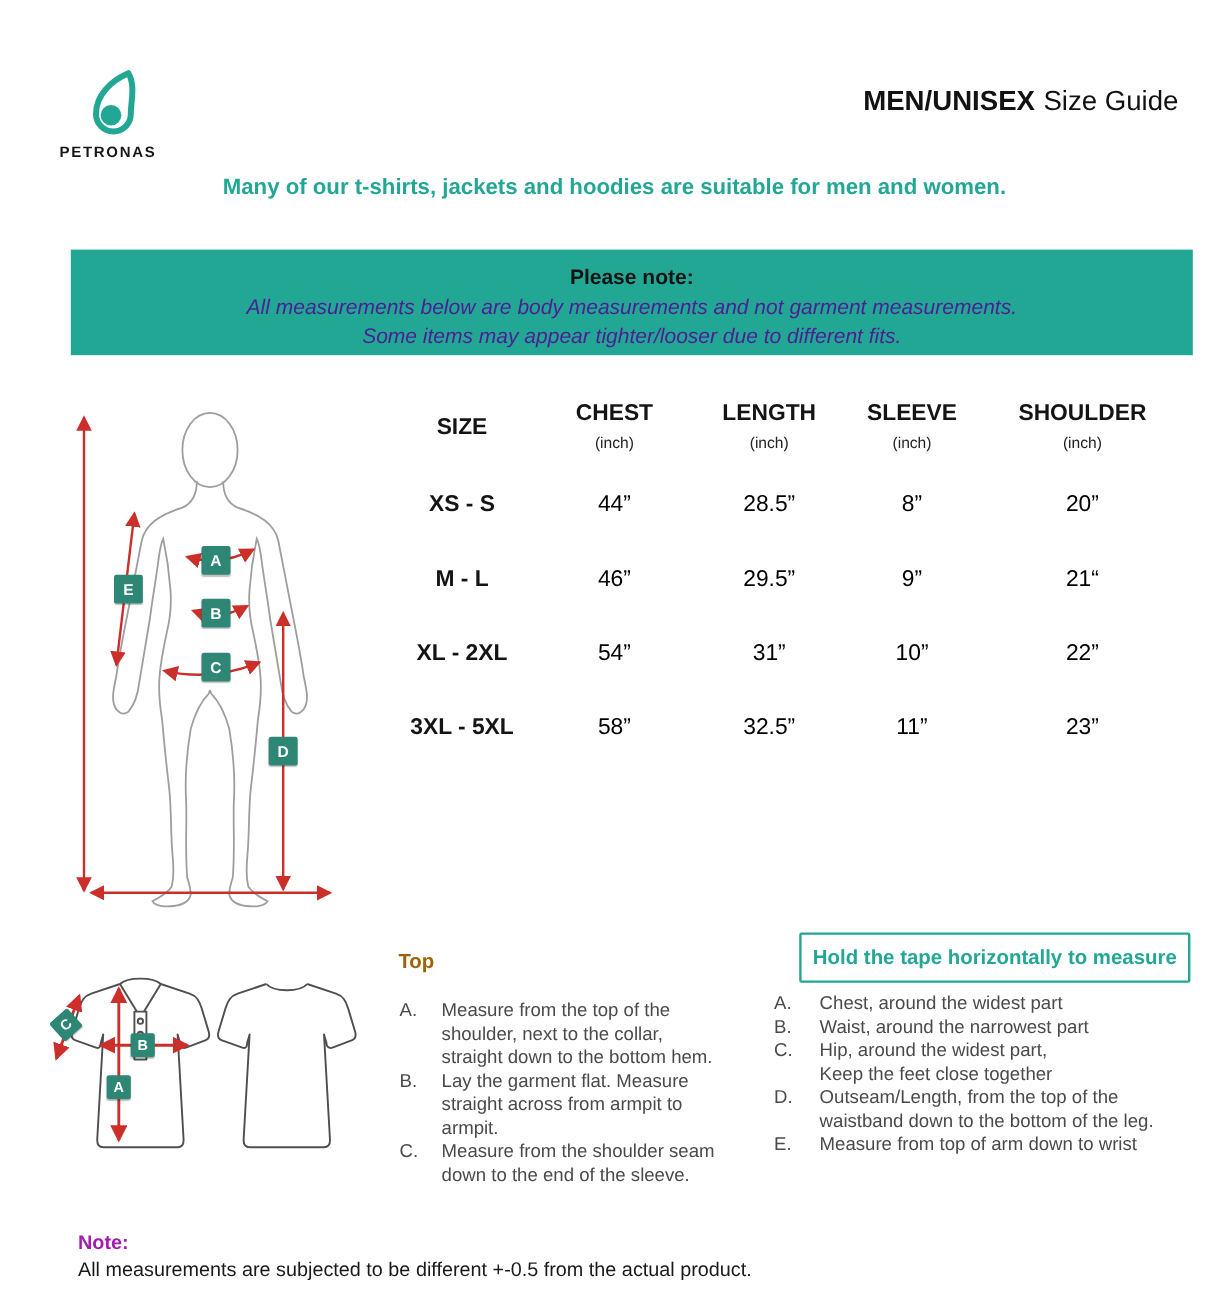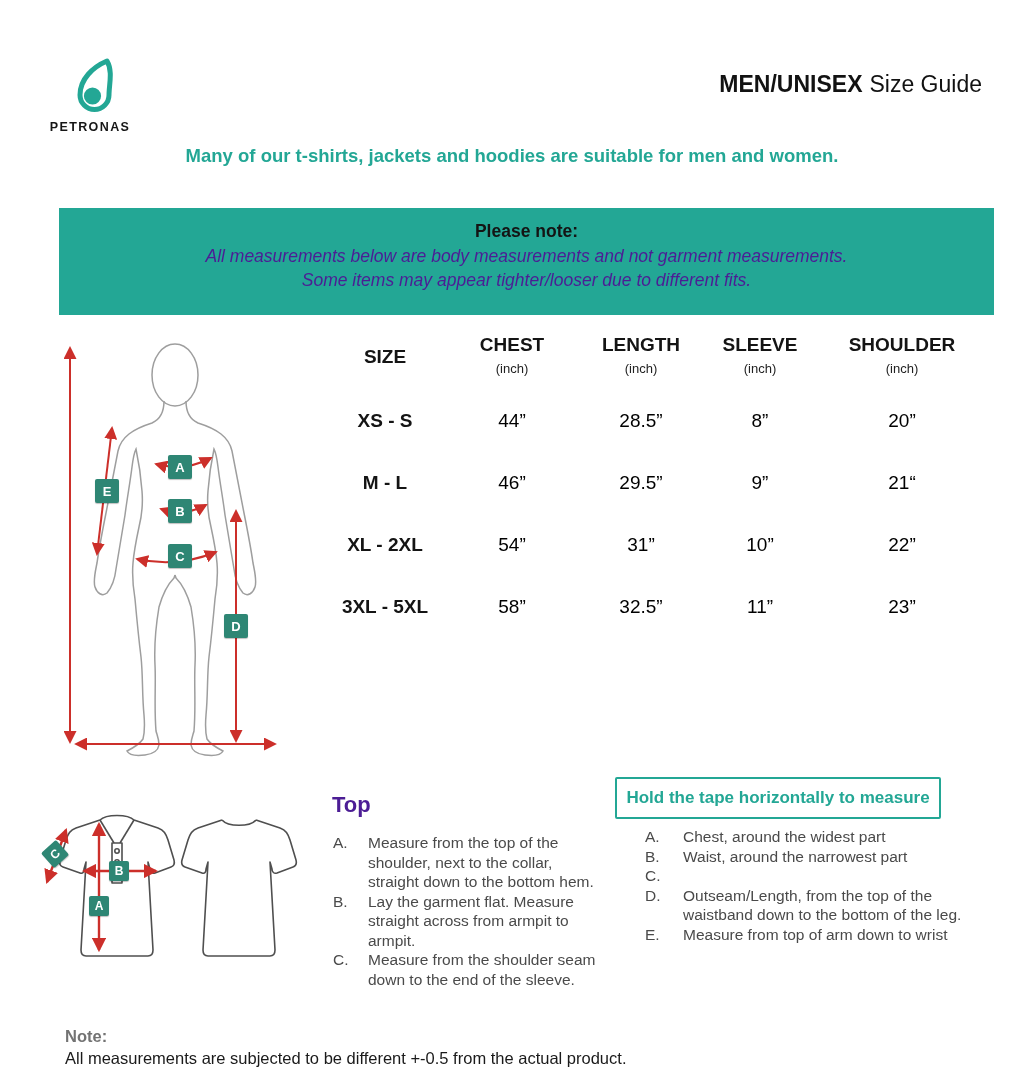--- a/index.html
+++ b/index.html
@@ -15,21 +15,21 @@
   
   .title{right:42px;top:71px;font-size:23px;color:#121212;white-space:nowrap;}
   .title .bold{font-weight:800;}
   .title .reg{font-weight:400;margin-left:7px;}
 
   
   .intro{left:0;top:143px;width:1024px;text-align:center;color:#23a795;
          font-size:18.5px;font-weight:600;line-height:25px;}
 
   
-  .banner{left:59px;top:208px;width:935px;height:107px;background:#23a795;text-align:center;}
+  .banner{left:59px;top:208px;width:935px;height:88px;background:#23a795;text-align:center;}
   .banner-title{margin-top:13px;font-size:17.5px;font-weight:700;color:#141414;}
   .banner-line{font-size:17.5px;font-style:italic;color:#4c1d95;line-height:23.5px;}
   .banner-line.first{margin-top:3px;}
 
   
   .size-table{left:330px;top:330px;width:660px;}
   .t-row{display:grid;grid-template-columns:110px 144px 114px 124px 160px;align-items:center;}
   .t-head{padding-top:5px;}
   .th{text-align:center;font-size:19px;font-weight:700;color:#141414;line-height:20px;}
   .th .unit{display:block;font-size:13px;font-weight:400;margin-top:4px;color:#222;}
@@ -41,35 +41,35 @@
   
   .figure{left:55px;top:335px;width:240px;height:430px;}
   .garments{left:28px;top:798px;width:300px;height:180px;}
   .chip{position:absolute;background:#2e8674;color:#ffffff;display:flex;align-items:center;
         justify-content:center;font-weight:700;border-radius:2px;box-shadow:0 1px 1px rgba(0,0,0,.25);}
   .chip.c24{width:24px;height:24px;font-size:13px;}
   .chip.c20{width:20px;height:20px;font-size:12px;}
   .chip.rot{transform:rotate(-42deg);}
 
   
-  .top-heading{left:332px;top:792px;font-size:22px;font-weight:600;color:#4c1d95;}
+  .top-heading{left:332px;top:792px;font-size:17px;font-weight:600;color:#a16207;}
   .top-list{left:333px;top:833px;width:300px;}
   .m-item{display:flex;font-size:15.5px;line-height:19.5px;color:#4a4a4a;}
   .m-item .lbl{flex:none;width:35px;}
   .m-item .txt{white-space:pre-line;}
 
   
-  .measure-box{left:615px;top:777px;width:322px;height:38px;border:2px solid #23a795;border-radius:2px;
+  .measure-box{left:666px;top:777px;width:322px;height:38px;border:2px solid #23a795;border-radius:2px;
                display:flex;align-items:center;justify-content:center;
                color:#23a795;font-size:17px;font-weight:700;}
   .measure-list{left:645px;top:827px;width:340px;}
   .measure-list .lbl{width:38px;}
 
   
-  .note-label{left:65px;top:1027px;font-size:16.5px;font-weight:700;color:#737373;}
+  .note-label{left:65px;top:1027px;font-size:16.5px;font-weight:700;color:#a21caf;}
   .note-text{left:65px;top:1049px;font-size:16.5px;color:#1a1a1a;}
 </style>
 </head>
 <body>
 
 <div id="page">
 
   <div class="abs title">
     <span class="bold">MEN/UNISEX</span><span class="reg">Size Guide</span>
   </div>
@@ -249,20 +249,22 @@
     <div class="m-item">
       <span class="lbl">A.</span>
       <span class="txt">Chest, around the widest part</span>
     </div>
     <div class="m-item">
       <span class="lbl">B.</span>
       <span class="txt">Waist, around the narrowest part</span>
     </div>
     <div class="m-item">
       <span class="lbl">C.</span>
+      <span class="txt">Hip, around the widest part,
+Keep the feet close together</span>
     </div>
     <div class="m-item">
       <span class="lbl">D.</span>
       <span class="txt">Outseam/Length, from the top of the
 waistband down to the bottom of the leg.</span>
     </div>
     <div class="m-item">
       <span class="lbl">E.</span>
       <span class="txt">Measure from top of arm down to wrist</span>
     </div>

